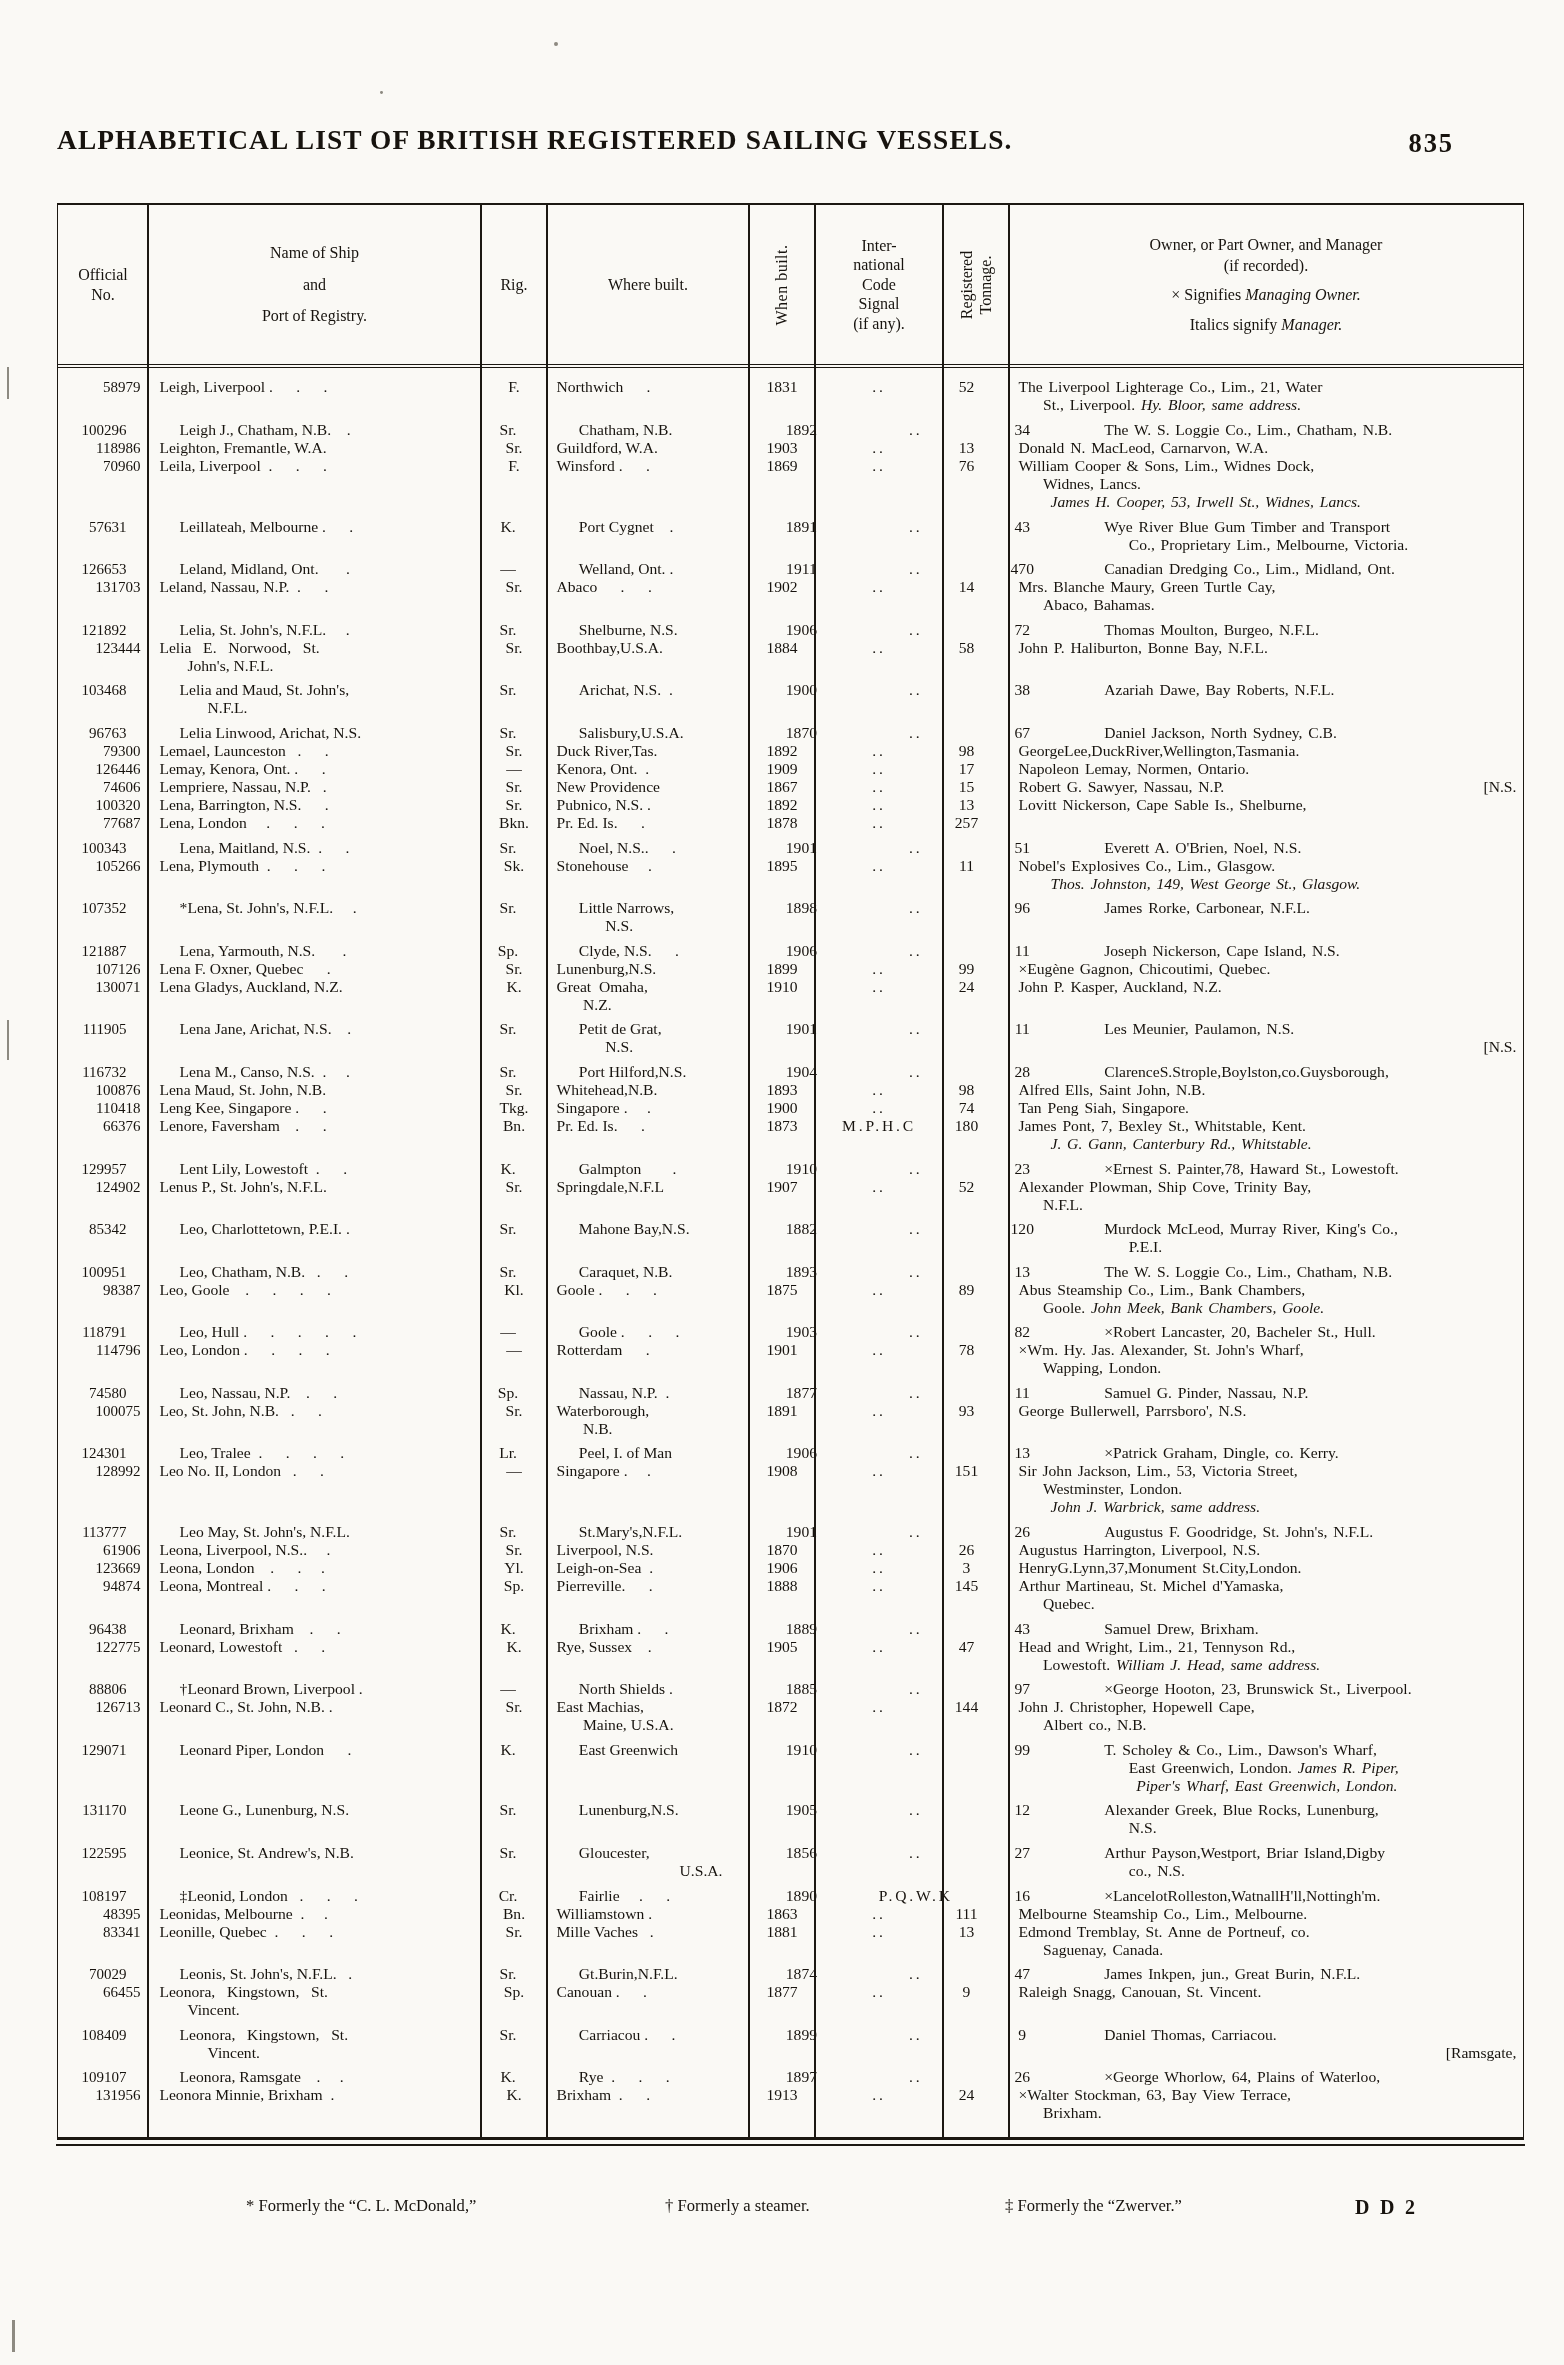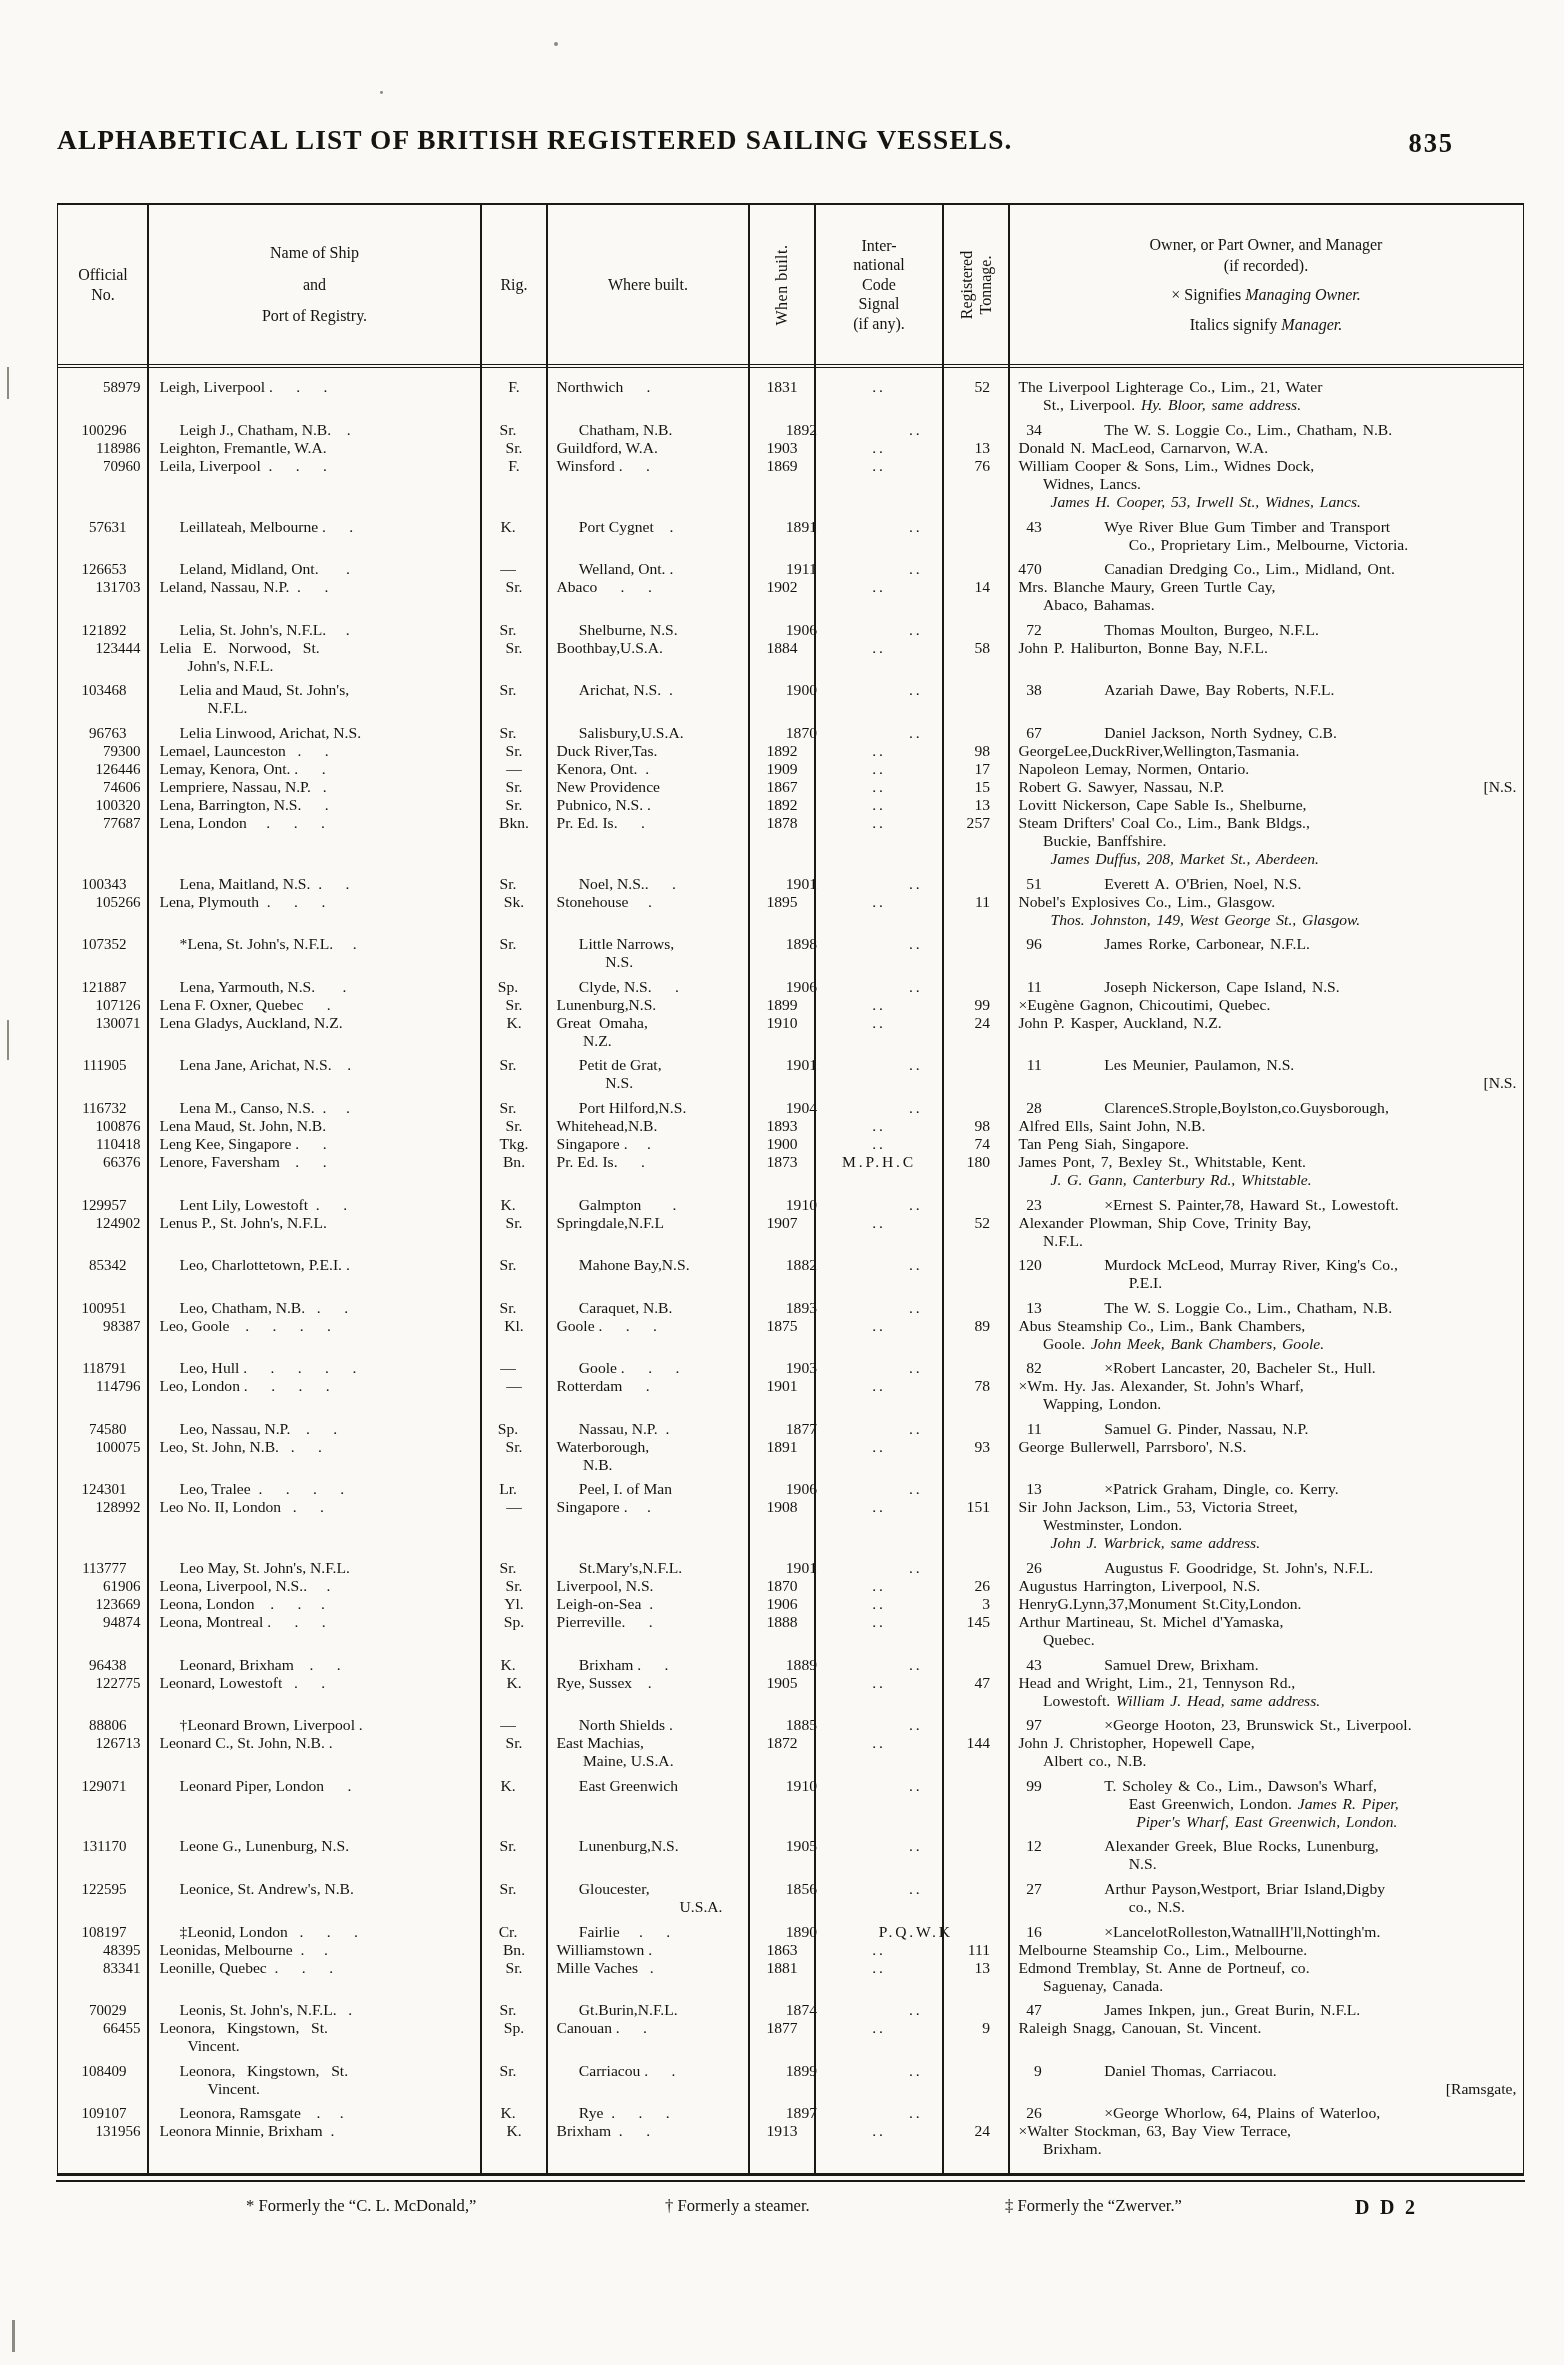--- a/index.html
+++ b/index.html
@@ -41,21 +41,21 @@
   .tbody{padding-top:10.4px;padding-bottom:15px;font-size:15.6px;line-height:18px;}
   .row{display:flex;align-items:flex-start;}
   .row.gap{margin-top:6.6px;gap:34px;}
   .c{box-sizing:border-box;}
   .c0{width:90px;text-align:right;padding-right:7.6px;padding-left:1.9px;font-size:15px;}
   .c1{width:333px;padding-left:11.4px;padding-right:3.8px;white-space:pre-wrap;}
   .c2{width:66px;text-align:center;}
   .c3{width:202px;padding-left:9.5px;padding-right:10px;white-space:pre-wrap;}
   .c4{width:66px;text-align:center;}
   .c5{width:128px;text-align:center;letter-spacing:2.8px;}
-  .c6{width:66px;text-align:right;padding-right:19px;}
+  .c6{width:66px;text-align:center;padding-right:19px;}
   .c7{width:514px;padding-left:9.5px;padding-right:4.7px;word-spacing:1.9px;}
   .nl.ind{padding-left:28px;}
   .wl.ctr{padding-left:26.5px;}
   .wl.rt{text-align:right;padding-right:7.6px;}
   .ol.i1{padding-left:24.6px;}
   .ol.i2{padding-left:32px;}
   .ol.rt{text-align:right;padding-right:1.9px;}
   .ol i{font-style:italic;}
   .fr{float:right;padding-right:1.9px;}
   
@@ -318,25 +318,20 @@
         </div>
       </div>
       <div class="row">
         <div class="c c0">77687</div>
         <div class="c c1"><div class="nl">Lena, London     .      .      .</div></div>
         <div class="c c2">Bkn.</div>
         <div class="c c3"><div class="wl">Pr. Ed. Is.      .</div></div>
         <div class="c c4">1878</div>
         <div class="c c5">..</div>
         <div class="c c6">257</div>
-        <div class="c c7">
-          <div class="ol i0"><span>Steam Drifters' Coal Co., Lim., Bank Bldgs.,</span></div>
-          <div class="ol i1"><span>Buckie, Banffshire.</span></div>
-          <div class="ol i2"><i>James Duffus, 208, Market St., Aberdeen.</i></div>
-        </div>
       </div>
       <div class="row gap">
         <div class="c c0">100343</div>
         <div class="c c1"><div class="nl">Lena, Maitland, N.S.  .      .</div></div>
         <div class="c c2">Sr.</div>
         <div class="c c3"><div class="wl">Noel, N.S..      .</div></div>
         <div class="c c4">1901</div>
         <div class="c c5">..</div>
         <div class="c c6">51</div>
         <div class="c c7">

